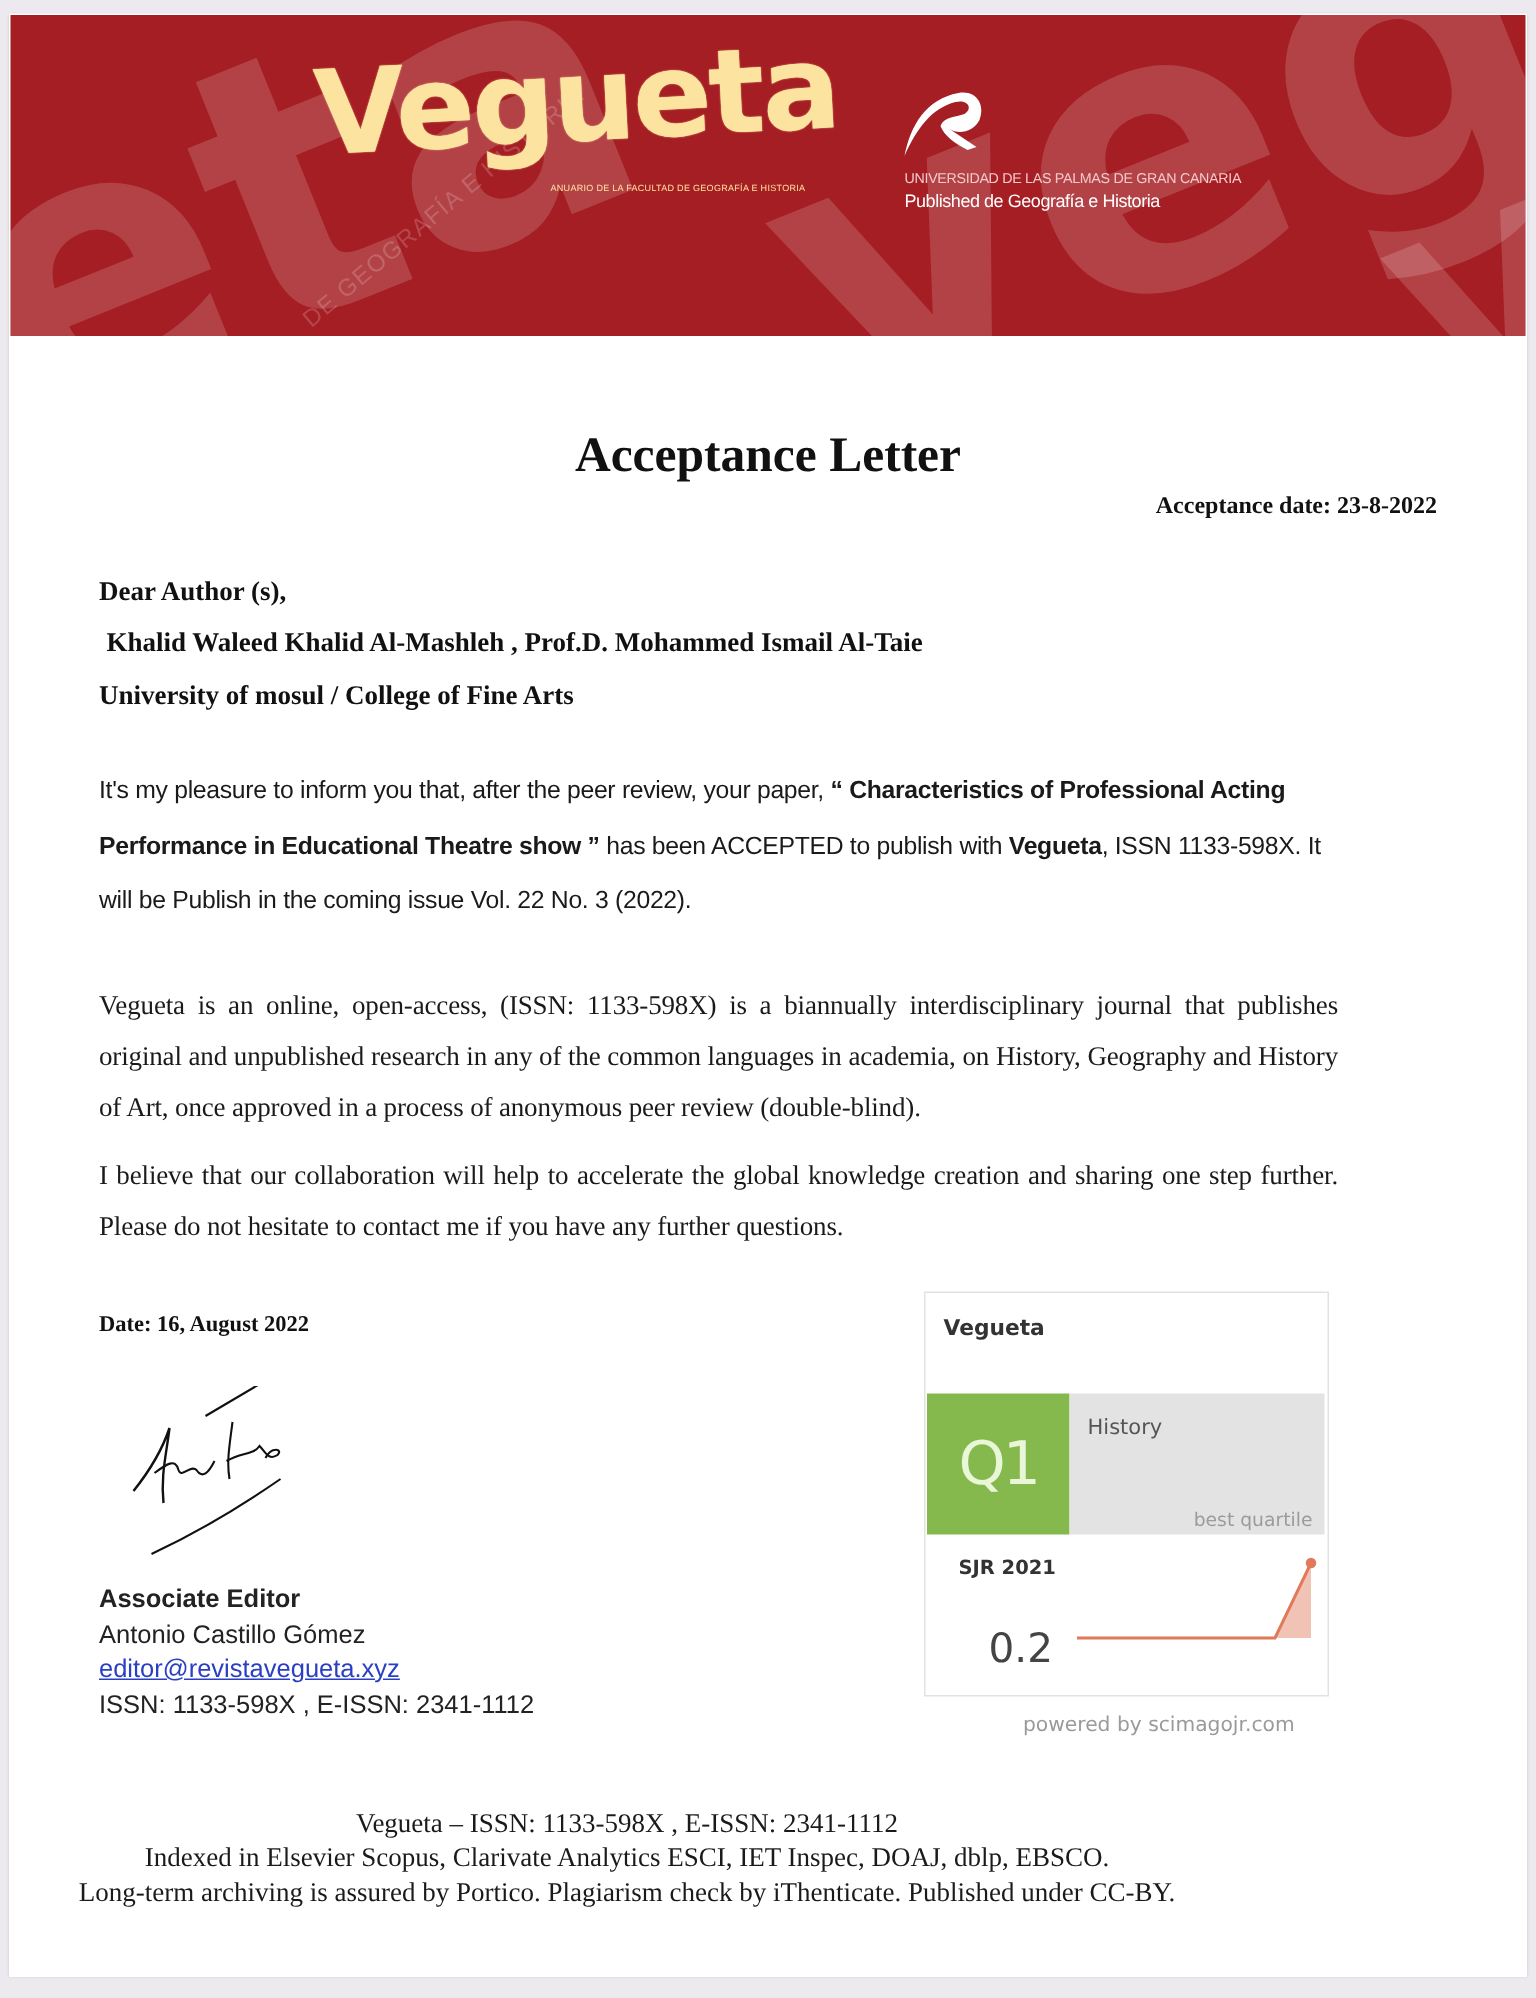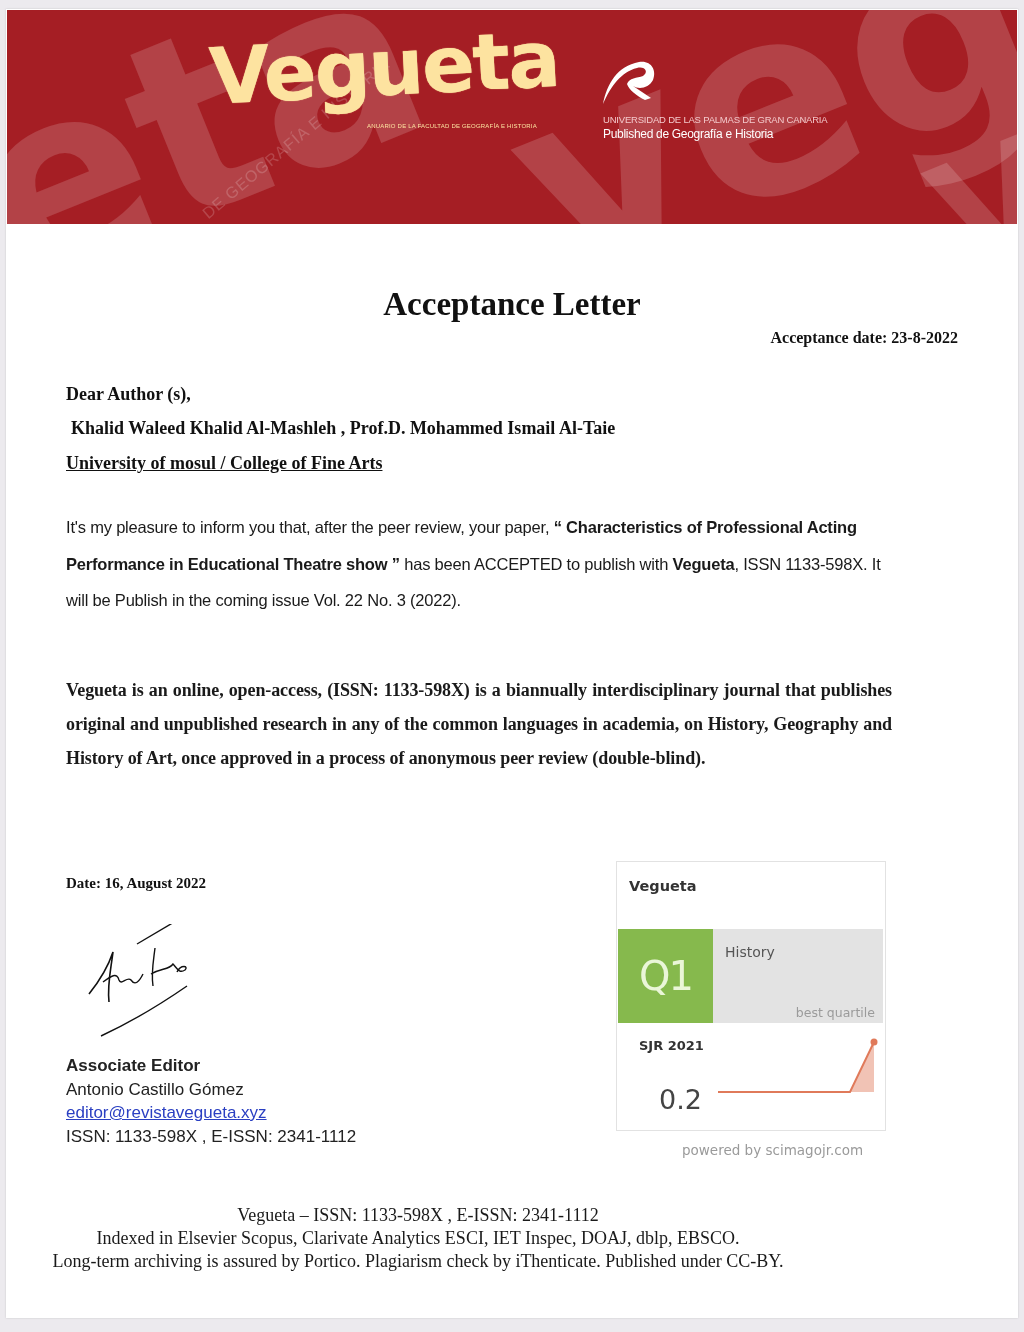--- a/index.html
+++ b/index.html
@@ -149,27 +149,28 @@
     </svg>
     <div class="uni-line1">UNIVERSIDAD DE LAS PALMAS DE GRAN CANARIA</div>
     <div class="uni-line2">Published de Geografía e Historia</div>
   </div>
 
   <div class="title">Acceptance Letter</div>
   <div class="acc-date">Acceptance date: 23-8-2022</div>
 
   <div class="addr" style="top:375px;">Dear Author (s),</div>
   <div class="addr" style="top:409px; left:65px;">Khalid Waleed Khalid Al-Mashleh ,  Prof.D. Mohammed Ismail Al-Taie</div>
-  <div class="addr" style="top:444px;text-decoration:underline;">University of mosul / College of Fine Arts</div>
+  <div class="addr" style="top:444px;">University of mosul / College of Fine Arts</div>
 
   <div class="p-sans" style="top:500px;">
     <span>It's my pleasure to inform you that, after the peer review, your paper, </span><b>“ Characteristics of Professional Acting Performance in Educational Theatre show ”</b><span> has been ACCEPTED to publish with </span><b>Vegueta</b><span>, ISSN 1133-598X. It will be Publish in the coming issue Vol. 22 No. 3 (2022).</span>
   </div>
 
-  <div class="p-serif" style="top:664px;font-weight:bold;">Vegueta is an online, open-access, (ISSN: 1133-598X) is a biannually interdisciplinary journal that publishes original and unpublished research in any of the common languages in academia, on History, Geography and History of Art, once approved in a process of anonymous peer review (double-blind).</div>
+  <div class="p-serif" style="top:644px;">Vegueta is an online, open-access, (ISSN: 1133-598X) is a biannually interdisciplinary journal that publishes original and unpublished research in any of the common languages in academia, on History, Geography and History of Art, once approved in a process of anonymous peer review (double-blind).</div>
+  <div class="p-serif last" style="top:757px;">I believe that our collaboration will help to accelerate the global knowledge creation and sharing one step further. Please do not hesitate to contact me if you have any further questions.</div>
 
   <div class="sign-date">Date: 16, August 2022</div>
 
   <svg class="signature" viewBox="0 0 120 120">
     <path d="M8 70 C 20 55, 28 40, 32 28 C 30 45, 26 60, 28 78" stroke="#111" stroke-width="1.6" fill="none"></path>
     <path d="M22 58 C 30 52, 36 48, 38 56 C 40 62, 46 52, 50 56 C 54 62, 58 58, 62 50" stroke="#111" stroke-width="1.4" fill="none"></path>
     <path d="M56 20 L 100 -6" stroke="#111" stroke-width="1.4" fill="none"></path>
     <path d="M74 24 C 72 40, 70 50, 72 62 M 70 50 C 80 44, 88 46, 92 40 C 96 44, 98 50, 104 46 C 108 42, 100 40, 96 48" stroke="#111" stroke-width="1.4" fill="none"></path>
     <path d="M20 112 C 50 98, 80 80, 106 62" stroke="#111" stroke-width="1.4" fill="none"></path>
   </svg>

